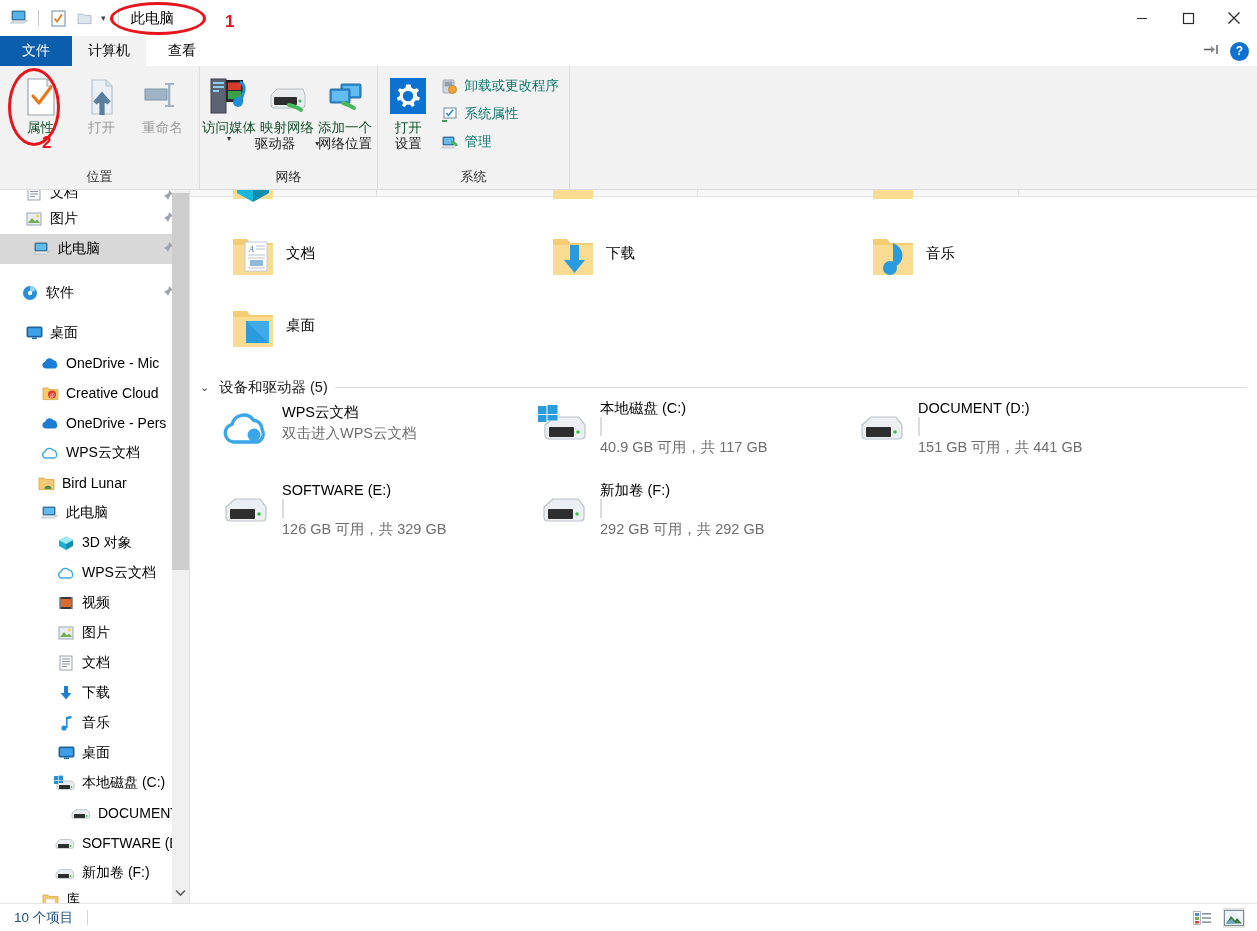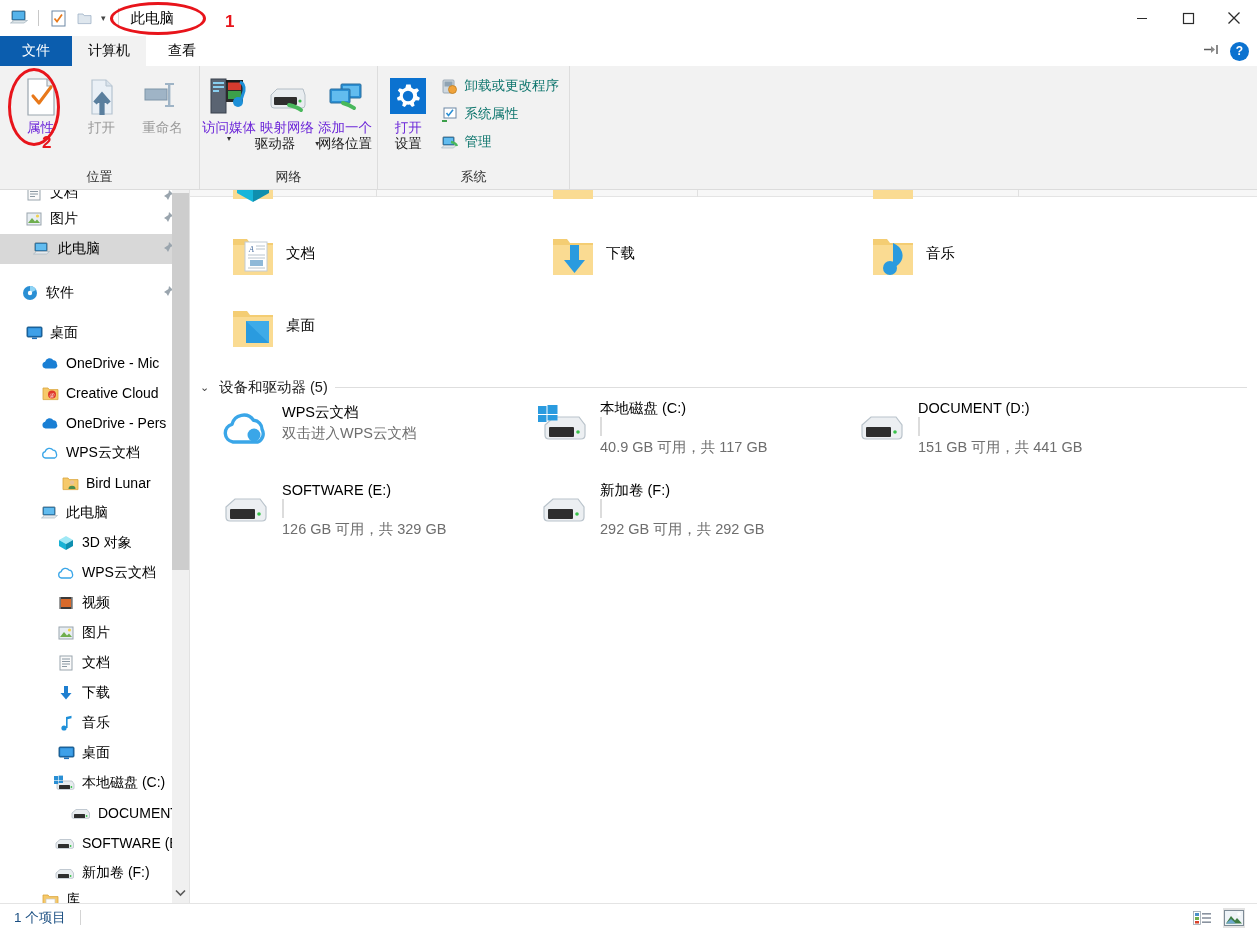--- a/index.html
+++ b/index.html
@@ -54,21 +54,21 @@
   }
   .rgroup { position: relative; display: flex; flex-direction: column; border-right: 1px solid #dddddd; }
   .rgroup-body { flex: 1; display: flex; align-items: flex-start; padding: 5px 6px 0 6px; }
   .rgroup-label { height: 20px; text-align: center; font-size: 13px; color: #333; line-height: 16px; }
 
   .bigbtn {
     width: 66px; display: flex; flex-direction: column; align-items: center;
     padding-top: 4px; position: relative;
   }
   .bigbtn .bi { height: 42px; display: flex; align-items: flex-end; justify-content: center; }
-  .bigbtn .bl { font-size: 13.5px; color: #6d28d9; text-align: center; line-height: 16px; margin-top: 3px; white-space: nowrap; }
+  .bigbtn .bl { font-size: 13.5px; color: #14532d; text-align: center; line-height: 16px; margin-top: 3px; white-space: nowrap; }
   .bigbtn.disabled .bl { color: #9a9a9a; }
   .bigbtn .bl2 { font-size: 13.5px; color: #1b1b1b; text-align: center; line-height: 16px; white-space: nowrap; }
   .drop-caret { font-size: 8px; color: #333; line-height: 6px; }
 
   .smallbtn { display: flex; align-items: center; gap: 6px; height: 26px; padding: 0 4px; }
   .smallbtn .sl { font-size: 13.5px; color: #0f766e; white-space: nowrap; }
   .si { width: 18px; height: 18px; display: flex; align-items: center; justify-content: center; }
 
   
   .annot { position: absolute; pointer-events: none; }
@@ -460,21 +460,21 @@
 
     <div class="navrow" style="padding-left:40px;">
       <span class="nav-ico">
         <svg width="19" height="13" viewBox="0 0 19 13">
             <path d="M4.5 11 a3.2 3.2 0 0 1 -0.3 -6.3 a4.4 4.4 0 0 1 7.9 -1.5 a3.5 3.5 0 0 1 3.2 3.4 a3.2 3.2 0 0 1 -1.5 4.4 Z" fill="none" stroke="#3aa6e8" stroke-width="1.3"></path>
           </svg>
       </span>
       <span>WPS云文档</span>
     </div>
 
-    <div class="navrow" style="padding-left:60px;">
+    <div class="navrow" style="padding-left:36px;">
       <span class="nav-ico">
         <svg width="17" height="15" viewBox="0 0 17 15">
             <path d="M1 2 h5 l1.2 1.6 H16 v10 H1 Z" fill="#f6c96a" stroke="#d9a43c" stroke-width="0.8"></path>
             <circle cx="10" cy="6.5" r="2.2" fill="#e8c39c"></circle>
             <path d="M6.5 13 q0 -3.2 3.5 -3.2 q3.5 0 3.5 3.2 Z" fill="#4a8c4e"></path>
           </svg>
       </span>
       <span>Bird Lunar</span>
     </div>
 
@@ -831,21 +831,21 @@
         <span class="bar">
           <span class="fill" style="width:0%;"></span>
         </span>
         <span class="dsub" style="display:block;">292 GB 可用，共 292 GB</span>
       </span>
     </div>
 
   </div>
 
   <div class="status">
-    <span class="stxt">1 个项目</span>
+    <span class="stxt">10 个项目</span>
     <span class="ssep"></span>
     <span class="sright">
       <span class="viewbtn">
         <svg width="18" height="14" viewBox="0 0 18 14">
           <rect x="0.5" y="0.5" width="7" height="13" fill="#ffffff" stroke="#9aa5ae" stroke-width="0.8"></rect>
           <rect x="2" y="2" width="4" height="3" fill="#4a90c8"></rect>
           <rect x="2" y="6" width="4" height="3" fill="#6fae4e"></rect>
           <rect x="2" y="10" width="4" height="2.5" fill="#d8432b"></rect>
           <rect x="9" y="2" width="9" height="1.6" fill="#8a93a0"></rect>
           <rect x="9" y="6.2" width="9" height="1.6" fill="#8a93a0"></rect>

